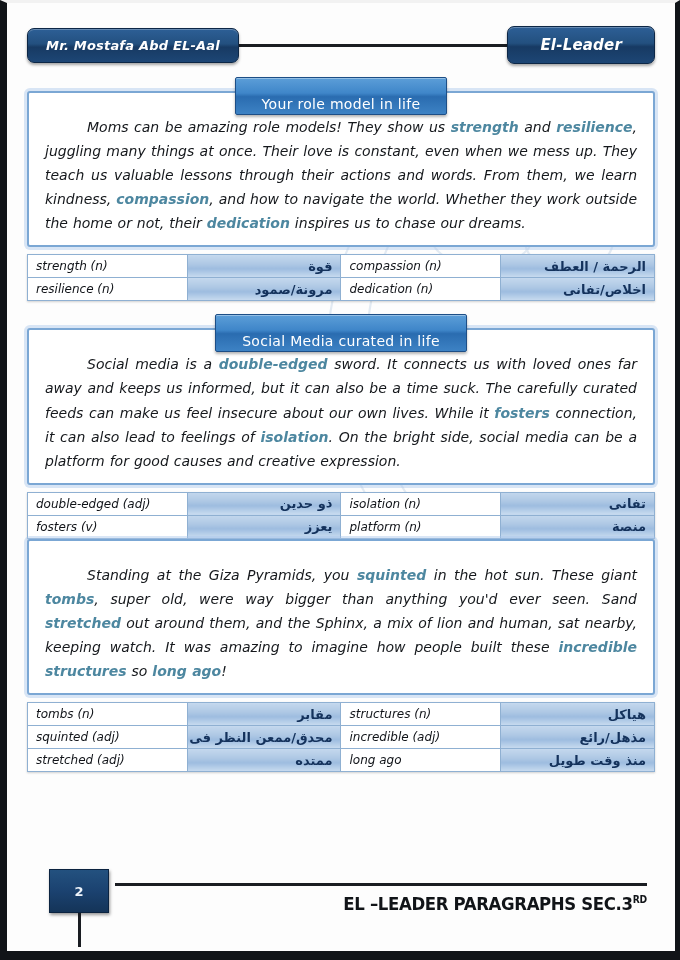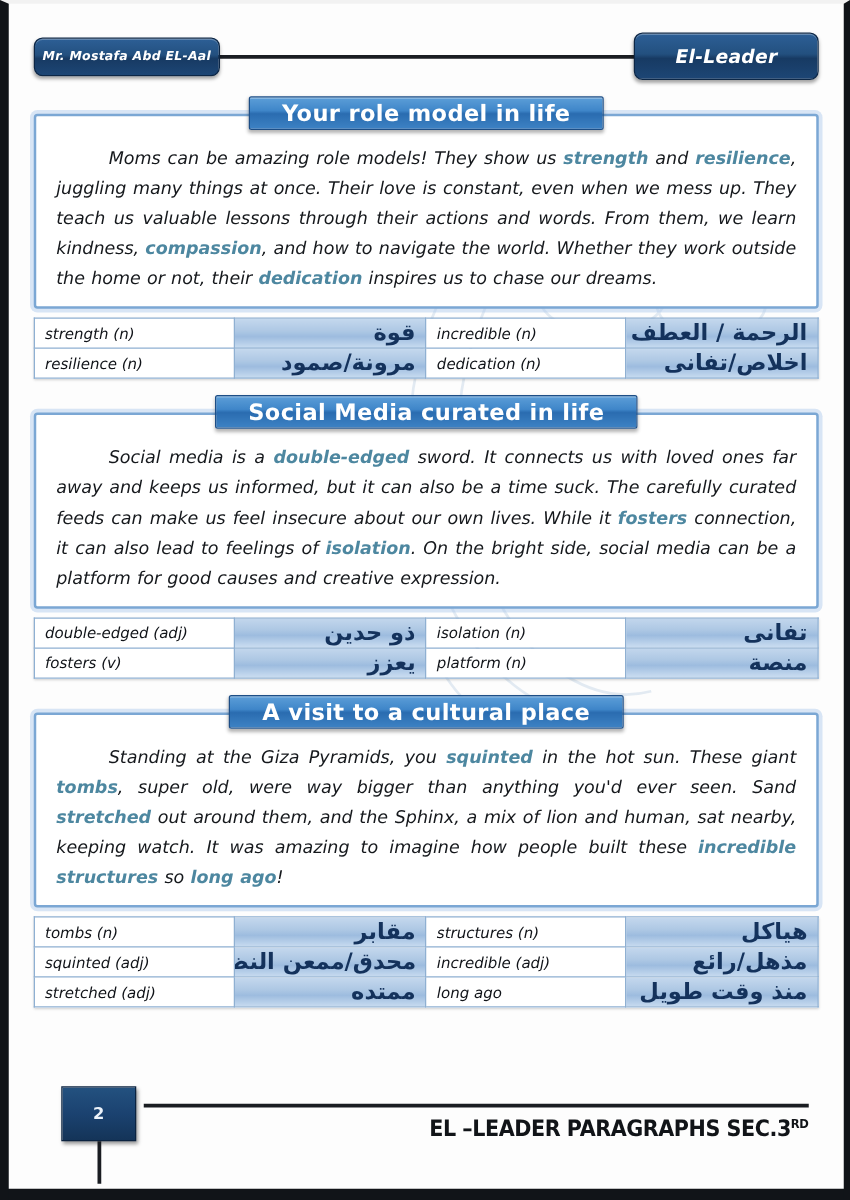--- a/index.html
+++ b/index.html
@@ -60,23 +60,23 @@
   .pill {
     position: relative;
     z-index: 3;
     background: linear-gradient(180deg,#2d5f96 0%, #23507f 45%, #173a63 55%, #1d4675 100%);
     border: 1px solid #0d2746;
     border-radius: 7px;
     color: #ffffff;
     font-family: "DejaVu Sans", sans-serif;
     font-weight: bold;
     font-style: italic;
-    font-size: 10px;
+    font-size: 13px;
     letter-spacing: .2px;
-    padding: 9px 6px;
+    padding: 9px 18px;
     box-shadow: 0 2px 3px rgba(0,0,0,.35), inset 0 1px 0 rgba(255,255,255,.28);
     white-space: nowrap;
   }
   .pill.right { font-size: 15px; padding: 9px 32px; }
 
   
   .section { position: relative; margin-bottom: 13px; }
 
   .banner-wrap {
     position: relative;
@@ -84,24 +84,24 @@
     justify-content: center;
     height: 27px;
     z-index: 4;
   }
   .banner {
     position: relative;
     top: 0;
     background: linear-gradient(180deg,#5c9ed8 0%, #3f86c9 42%, #2a6cb0 52%, #3d82c4 100%);
     border: 1px solid #1d4e86;
     color: #ffffff;
-    font-weight: bold;
-    font-size: 18px;
+    font-weight: normal;
+    font-size: 14px;
     letter-spacing: .3px;
-    padding: 3px 26px;
+    padding: 18px 26px;
     border-radius: 2px;
     box-shadow: 0 2px 3px rgba(0,0,0,.3), inset 0 1px 0 rgba(255,255,255,.35);
     white-space: nowrap;
   }
 
   .para-box {
     position: relative;
     margin-top: -13px;
     padding: 22px 16px 10px 16px;
     background: #ffffff;
@@ -144,21 +144,21 @@
     color: #101318;
     white-space: nowrap;
     overflow: hidden;
   }
   .vocab td.ar {
     background: linear-gradient(180deg,#c3d7ed 0%, #aec8e4 40%, #9dbcdf 60%, #c9dcf0 100%);
     direction: rtl;
     text-align: right;
     font-family: "DejaVu Sans", sans-serif;
     font-weight: bold;
-    font-size: 18px;
+    font-size: 13px;
     color: #14325c;
     white-space: nowrap;
     overflow: hidden;
   }
   .vocab col.c1 { width: 25.5%; }
   .vocab col.c2 { width: 24.5%; }
   .vocab col.c3 { width: 25.5%; }
   .vocab col.c4 { width: 24.5%; }
 
   
@@ -254,21 +254,21 @@
         <colgroup>
             <col class="c1">
             <col class="c2">
             <col class="c3">
             <col class="c4">
           </colgroup>
         <tbody>
             <tr>
               <td class="en">strength (n)</td>
               <td class="ar">قوة</td>
-              <td class="en">incredible (n)</td>
+              <td class="en">compassion (n)</td>
               <td class="ar">الرحمة / العطف</td>
             </tr>
             <tr>
               <td class="en">resilience (n)</td>
               <td class="ar">مرونة/صمود</td>
               <td class="en">dedication (n)</td>
               <td class="ar">اخلاص/تفانى</td>
             </tr>
           </tbody>
       </table>
@@ -299,23 +299,20 @@
               <td class="en">fosters (v)</td>
               <td class="ar">يعزز</td>
               <td class="en">platform (n)</td>
               <td class="ar">منصة</td>
             </tr>
           </tbody>
       </table>
     </div>
 
     <div class="section">
-      <div class="banner-wrap">
-        <div class="banner">A visit to a cultural place</div>
-      </div>
       <div class="para-box">
         <div class="para"><span>Standing  at  the  Giza  Pyramids,  you  </span><span class="hl">squinted</span><span>  in the hot sun. These giant </span><span class="hl">tombs</span><span>, super old, were way bigger than anything you'd ever seen.  Sand </span><span class="hl">stretched</span><span> out around them, and the Sphinx, a mix of lion and human, sat nearby, keeping watch.  It was amazing to imagine how people built these </span><span class="hl">incredible structures</span><span> so </span><span class="hl">long ago</span><span>!</span></div>
       </div>
       <table class="vocab">
         <colgroup>
             <col class="c1">
             <col class="c2">
             <col class="c3">
             <col class="c4">
           </colgroup>

